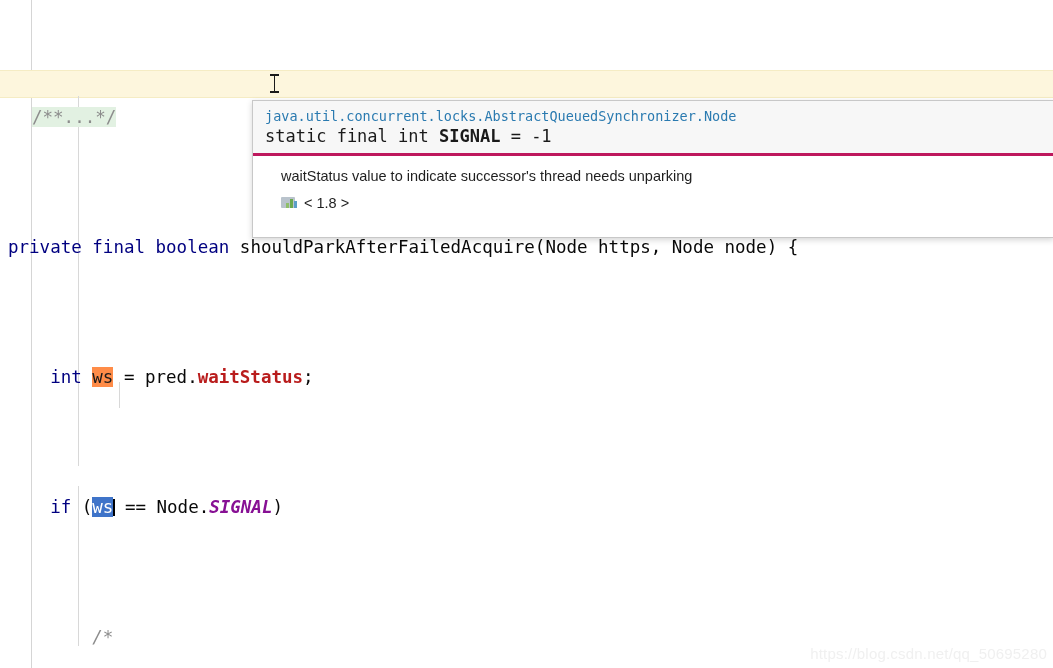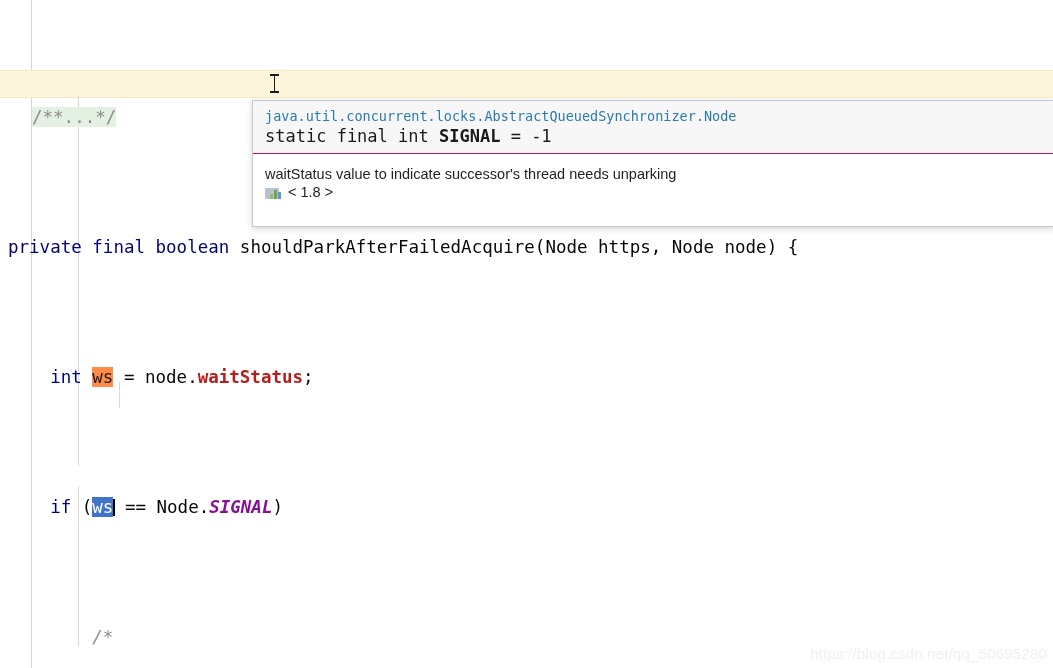--- a/index.html
+++ b/index.html
@@ -118,53 +118,53 @@
     width: 801px;
     background: #ffffff;
     border: 1px solid #c8c8c8;
     border-right: none;
     box-shadow: 0 2px 6px rgba(0,0,0,0.17);
     font-family: "Liberation Sans", sans-serif;
     overflow: hidden;
   }
   #doc-header {
     background: #f7f7f7;
-    border-bottom: 1px solid #be185d;
+    border-bottom: 3px solid #be185d;
     padding: 6px 10px 7px 12px;
   }
   .doc-qname {
     font-family: "DejaVu Sans Mono", monospace;
     font-size: 13.5px;
     color: #2a7ab0;
     line-height: 19px;
     white-space: pre;
   }
   .doc-sig {
     font-family: "DejaVu Sans Mono", monospace;
     font-size: 17px;
     color: #1a1a1a;
     line-height: 20px;
     white-space: pre;
   }
   .doc-sig b { font-weight: bold; }
   #doc-body {
     background: #ffffff;
-    padding: 10px 12px 26px 12px;
+    padding: 10px 12px 26px 28px;
   }
   .doc-desc {
     font-family: "Liberation Sans", sans-serif;
     font-size: 14.5px;
     color: #1f1f1f;
     line-height: 20px;
   }
   .doc-source {
     display: flex;
-    align-items: flex-end;
+    align-items: flex-start;
     gap: 7px;
-    margin-top: 0;
+    margin-top: 9px;
   }
   .lib-icon {
     position: relative;
     width: 16px; height: 14px;
     flex: none;
   }
   .lib-icon .folder {
     position: absolute;
     left: 0; top: 2px;
     width: 14px; height: 11px;
@@ -212,21 +212,21 @@
 
   <div class="code">
 
     
     <div class="line"><span style="display:inline-block;width:24px;"> </span><span class="fold">/**...*/</span></div>
 
     
     <div class="line"><span class="kw">private</span> <span class="kw">final</span> <span class="kw">boolean</span><span class="plain"> shouldParkAfterFailedAcquire(Node https, Node node) {</span></div>
 
     
-    <div class="line"><span class="plain">    </span><span class="kw">int</span> <span class="hl-occ">ws</span><span class="plain"> = node.</span><span class="fld">waitStatus</span><span class="plain">;</span></div>
+    <div class="line"><span class="plain">    </span><span class="kw">int</span> <span class="hl-occ">ws</span><span class="plain"> = pred.</span><span class="fld">waitStatus</span><span class="plain">;</span></div>
 
     
     <div class="line"><span class="plain">    </span><span class="kw">if</span><span class="plain"> (</span><span class="hl-sel">ws</span><span class="caret-bar"></span><span class="plain"> == Node.</span><span class="stat">SIGNAL</span><span class="plain">)</span></div>
 
     
     <div class="line"><span class="cmt">        /*</span></div>
     
     
     
 

